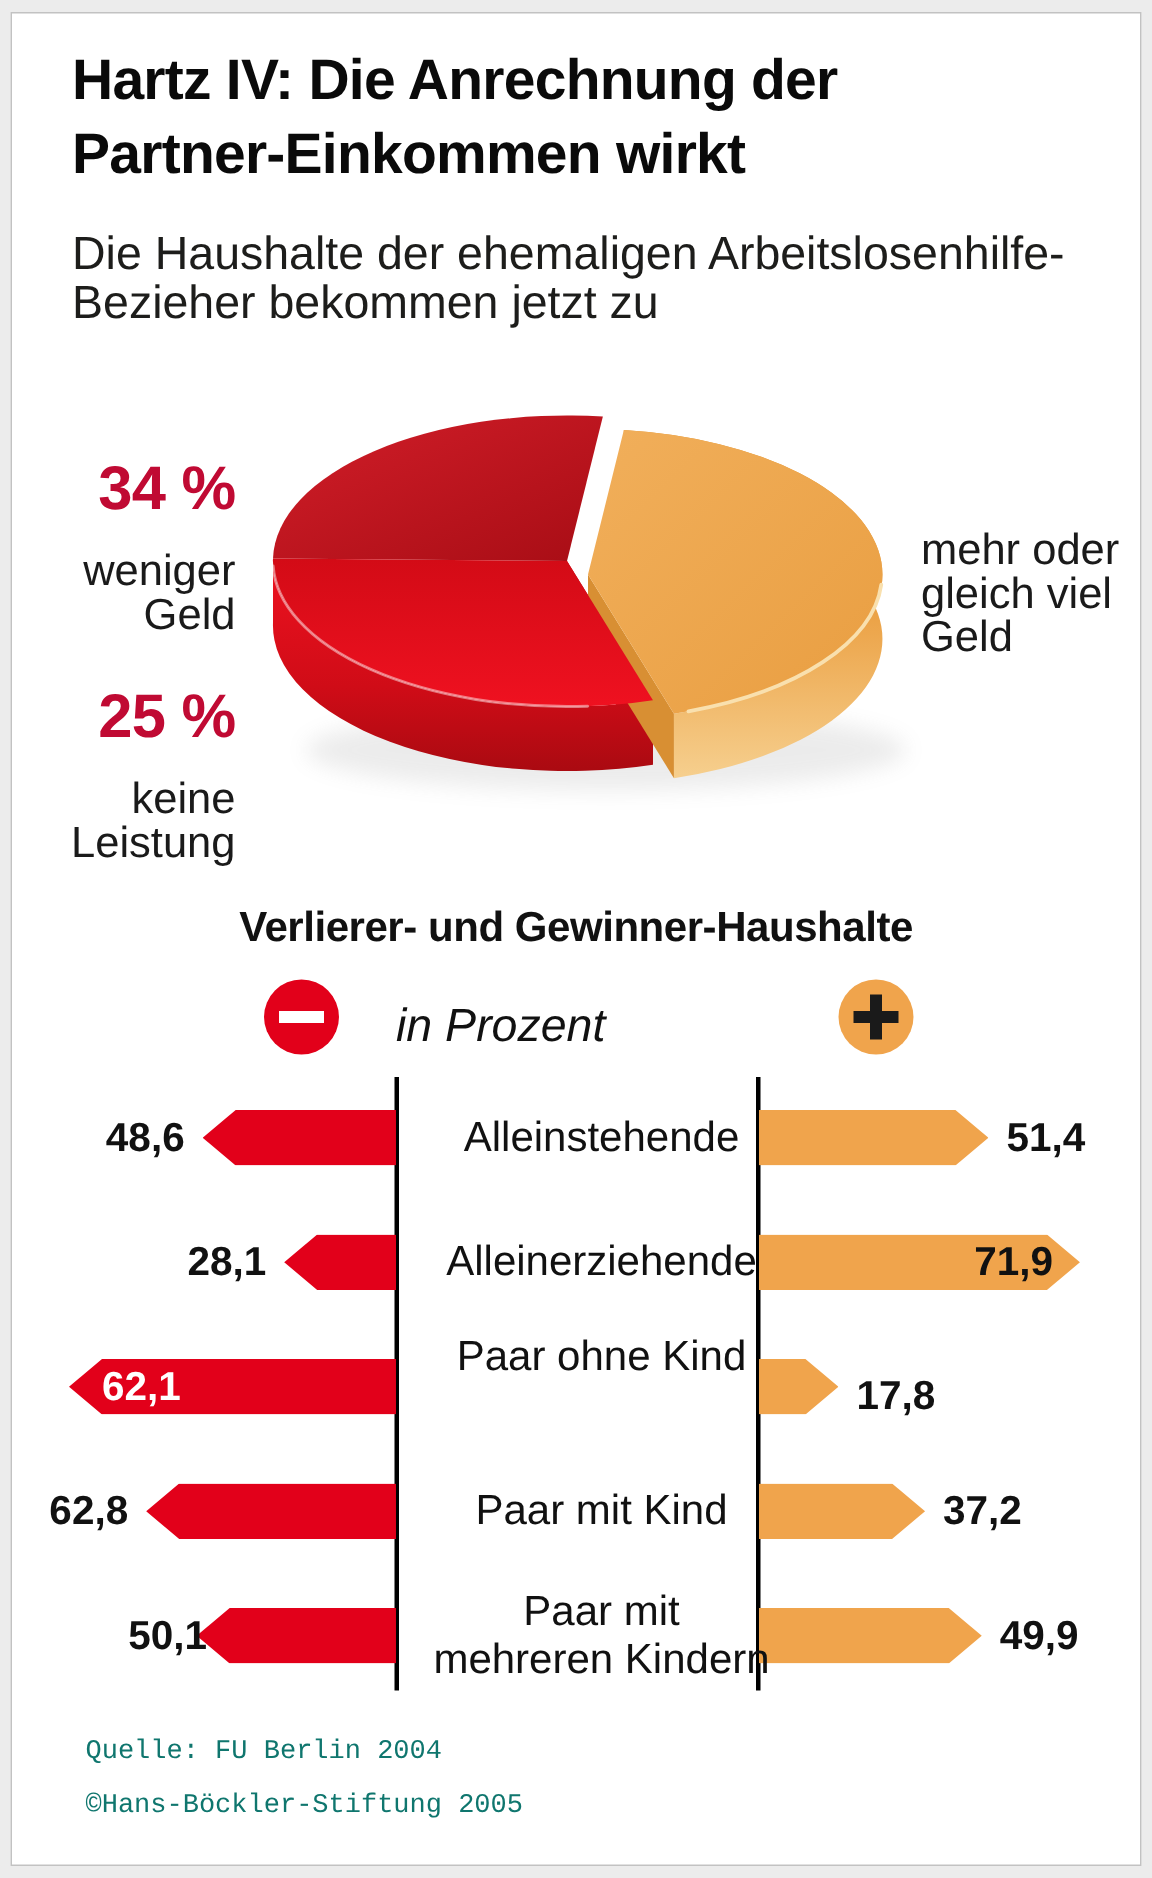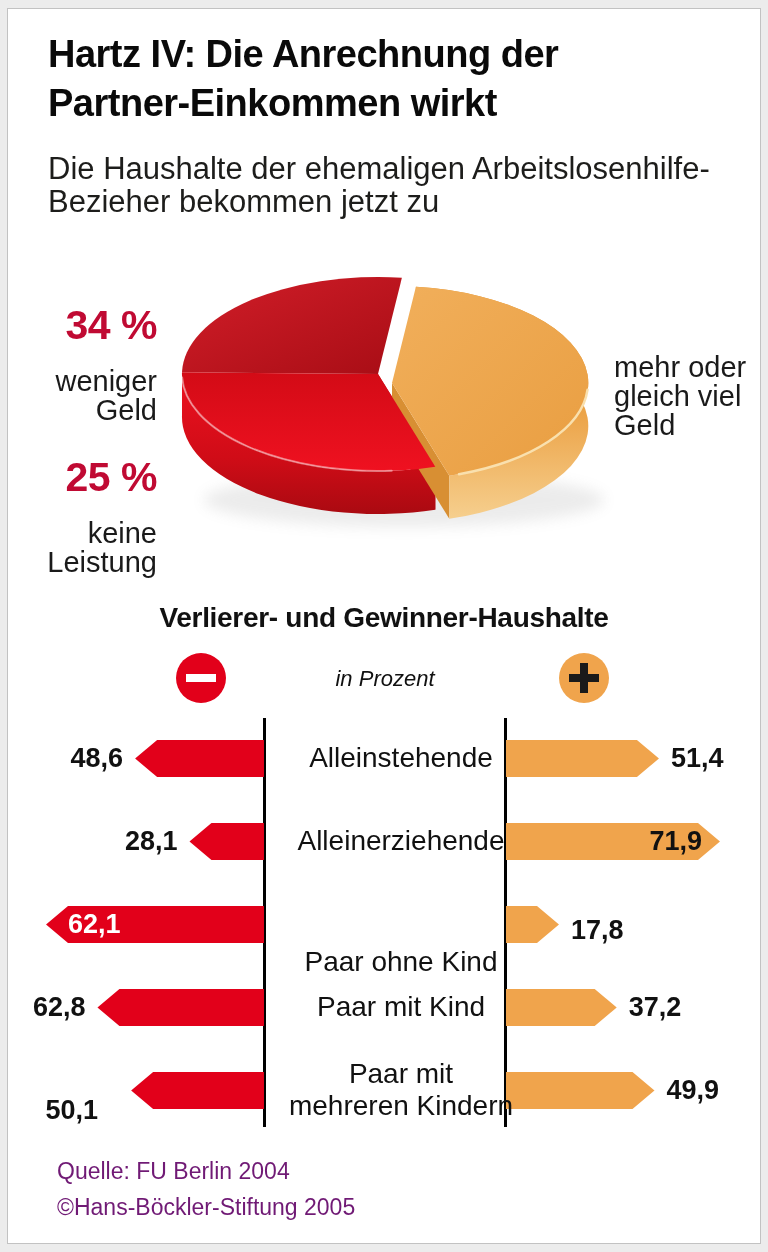--- a/index.html
+++ b/index.html
@@ -15,30 +15,30 @@
   .plabel{position:absolute;white-space:pre-line;}
   .plabel .pval{font-size:41px;font-weight:700;line-height:44px;letter-spacing:-0.5px;}
   .plabel .ptxt{font-size:29px;line-height:29px;color:#1a1a1a;margin-top:2px;}
   .ralign{text-align:right;}
   .lalign{text-align:left;}
   .section-title{position:absolute;left:0;top:602px;width:768px;text-align:center;
          font-size:28px;font-weight:700;color:#111;letter-spacing:-0.3px;}
   .badge{position:absolute;width:50px;height:50px;border-radius:50%;top:653px;}
   .badge .hbar{position:absolute;left:10px;top:21px;width:30px;height:8px;}
   .badge .vbar{position:absolute;left:21px;top:10px;width:8px;height:30px;}
-  .unit{position:absolute;left:264px;top:666px;width:242px;text-align:center;
-         font-size:22px;font-style:italic;color:#111;}
+  .unit{position:absolute;left:264px;top:666px;width:242px;text-align:left;
+         font-size:31px;font-style:italic;color:#111;}
   .divider{position:absolute;top:718px;width:3px;height:409px;background:#000;}
   .bar{position:absolute;height:37px;}
   .bar-left{clip-path:polygon(0 50%,22px 0,100% 0,100% 100%,22px 100%);}
   .bar-right{clip-path:polygon(0 0,calc(100% - 22px) 0,100% 50%,calc(100% - 22px) 100%,0 100%);}
   .num{position:absolute;height:30px;line-height:30px;font-size:27px;font-weight:700;color:#111;}
   .cat{position:absolute;left:264px;width:242px;height:84px;display:flex;align-items:center;
        justify-content:center;text-align:center;font-size:28px;color:#111;white-space:pre-line;line-height:32px;margin-left:16px;}
-  .footer-line{position:absolute;left:57px;font-size:23px;color:#701a75;}
+  .footer-line{position:absolute;left:57px;font-size:18px;color:#0f766e;font-family:Liberation Mono, monospace;}
 </style>
 </head>
 <body>
 
 <div class="stage">
   <div class="frame"></div>
 
   <h1 class="title">Hartz IV: Die Anrechnung der
 Partner-Einkommen wirkt</h1>
   <div class="subtitle">Die Haushalte der ehemaligen Arbeitslosenhilfe-
@@ -124,29 +124,29 @@
       <div class="cat" style="top: 716px;">Alleinstehende</div>
       <div class="bar bar-left" style="left: 189.479px; top: 823px; width: 74.5212px; background: rgb(226, 0, 26);"></div>
       <div class="bar bar-right" style="left: 506px; top: 823px; width: 213.974px; background: rgb(240, 164, 76);"></div>
       <div class="num" style="right: 590.521px; top: 826px;">28,1</div>
       <div class="num" style="right: 66.0256px; top: 826px;">71,9</div>
       <div class="cat" style="top: 799px;">Alleinerziehende</div>
       <div class="bar bar-left" style="left: 46.0056px; top: 906px; width: 217.994px; background: rgb(226, 0, 26);"></div>
       <div class="bar bar-right" style="left: 506px; top: 906px; width: 52.9728px; background: rgb(240, 164, 76);"></div>
       <div class="num" style="left: 68.0056px; top: 909px; color: rgb(255, 255, 255);">62,1</div>
       <div class="num" style="left: 570.973px; top: 915px;">17,8</div>
-      <div class="cat" style="top: 920px;">Paar ohne Kind</div>
+      <div class="cat" style="top: 862px;">Paar ohne Kind</div>
       <div class="bar bar-left" style="left: 97.4544px; top: 989px; width: 166.546px; background: rgb(226, 0, 26);"></div>
       <div class="bar bar-right" style="left: 506px; top: 989px; width: 110.707px; background: rgb(240, 164, 76);"></div>
       <div class="num" style="right: 682.546px; top: 992px;">62,8</div>
       <div class="num" style="left: 628.707px; top: 992px;">37,2</div>
       <div class="cat" style="top: 965px;">Paar mit Kind</div>
       <div class="bar bar-left" style="left: 131.135px; top: 1072px; width: 132.865px; background: rgb(226, 0, 26);"></div>
       <div class="bar bar-right" style="left: 506px; top: 1072px; width: 148.502px; background: rgb(240, 164, 76);"></div>
-      <div class="num" style="right: 670px; top: 1075px; margin-top: 20px;">50,1</div>
+      <div class="num" style="right: 630px; top: 1075px;">50,1</div>
       <div class="num" style="left: 666.502px; top: 1075px;">49,9</div>
       <div class="cat" style="top: 1048px;">Paar mit
 mehreren Kindern</div>
     </div>
 
   <div class="footer-line" style="top:1158px">Quelle: FU Berlin 2004</div>
   <div class="footer-line" style="top:1194px">©Hans-Böckler-Stiftung 2005</div>
 </div>
 
 </body></html>

